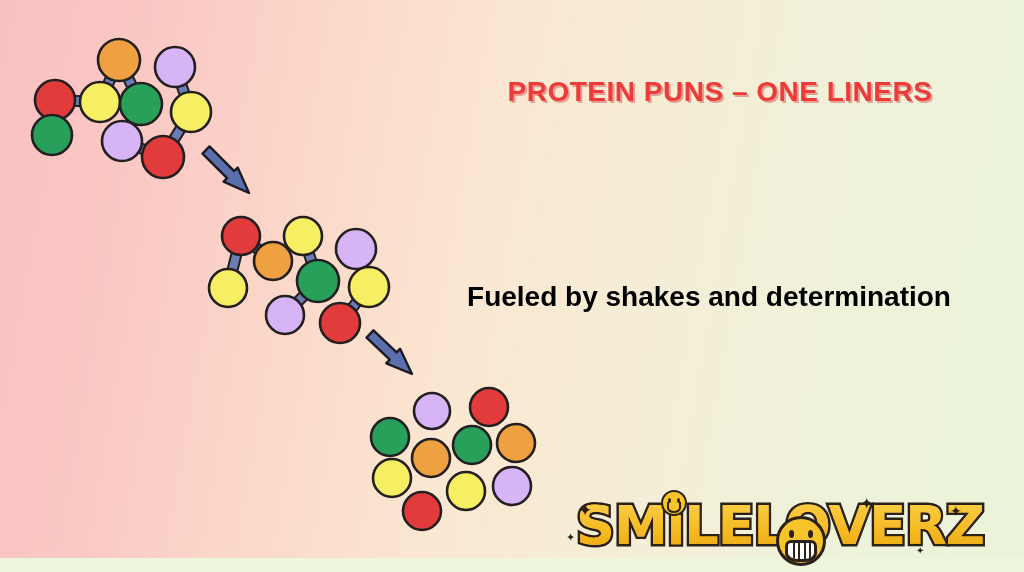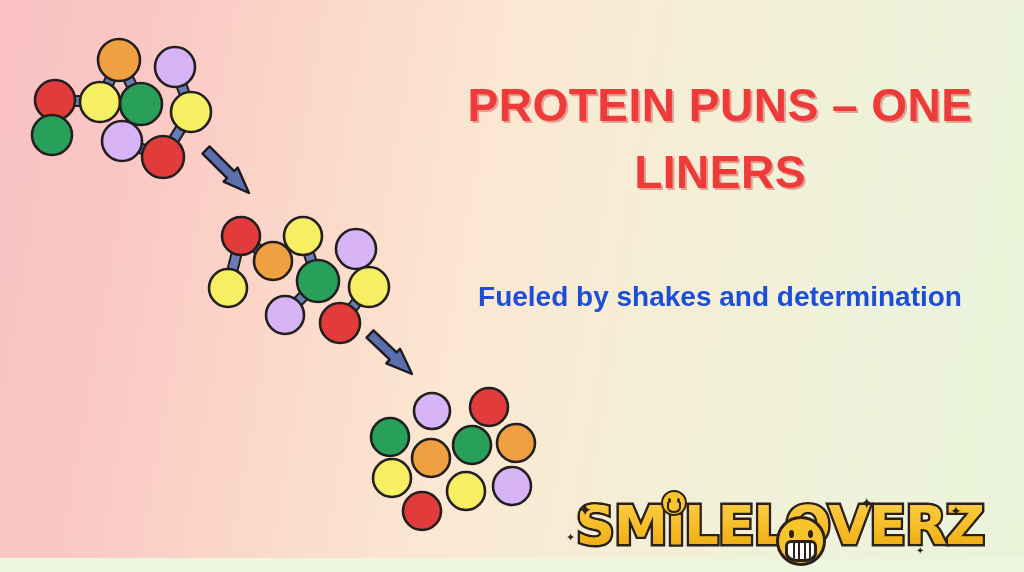--- a/index.html
+++ b/index.html
@@ -25,32 +25,32 @@
   }
   #bottomband{
     position:absolute;left:0;top:558px;width:1024px;height:14px;
     background:#eef6dd;
   }
 
   
   #title{
     position:absolute;left:430px;top:72px;width:580px;
     text-align:center;
-    font-size:46px;line-height:1.45;
+    font-size:28px;line-height:1.45;
     font-weight:bold;letter-spacing:.5px;
     color:#ef3a3a;
     text-shadow:2px 2px 0 rgba(200,70,70,.45);
     font-family:"Liberation Sans", sans-serif;
   }
   #subtitle{
-    position:absolute;left:440px;top:277px;width:560px;
+    position:absolute;left:429px;top:277px;width:560px;
     text-align:center;
     font-size:28px;line-height:1.42;
     font-weight:bold;
-    color:#1d4ed8;
+    color:#000000;
     font-family:"Liberation Sans", sans-serif;
   }
   svg.mol-svg{overflow:visible;display:block;}
   .node{stroke:#231f20;stroke-width:2.6;}
   .bond{stroke:#6a7db5;stroke-width:8;stroke-linecap:butt;}
   .bond-out{stroke:#231f20;stroke-width:12;stroke-linecap:butt;}
   .arrow-body{fill:#5b6fad;stroke:#1c1a22;stroke-width:2.4;stroke-linejoin:round;}
 
   
   #logo{

